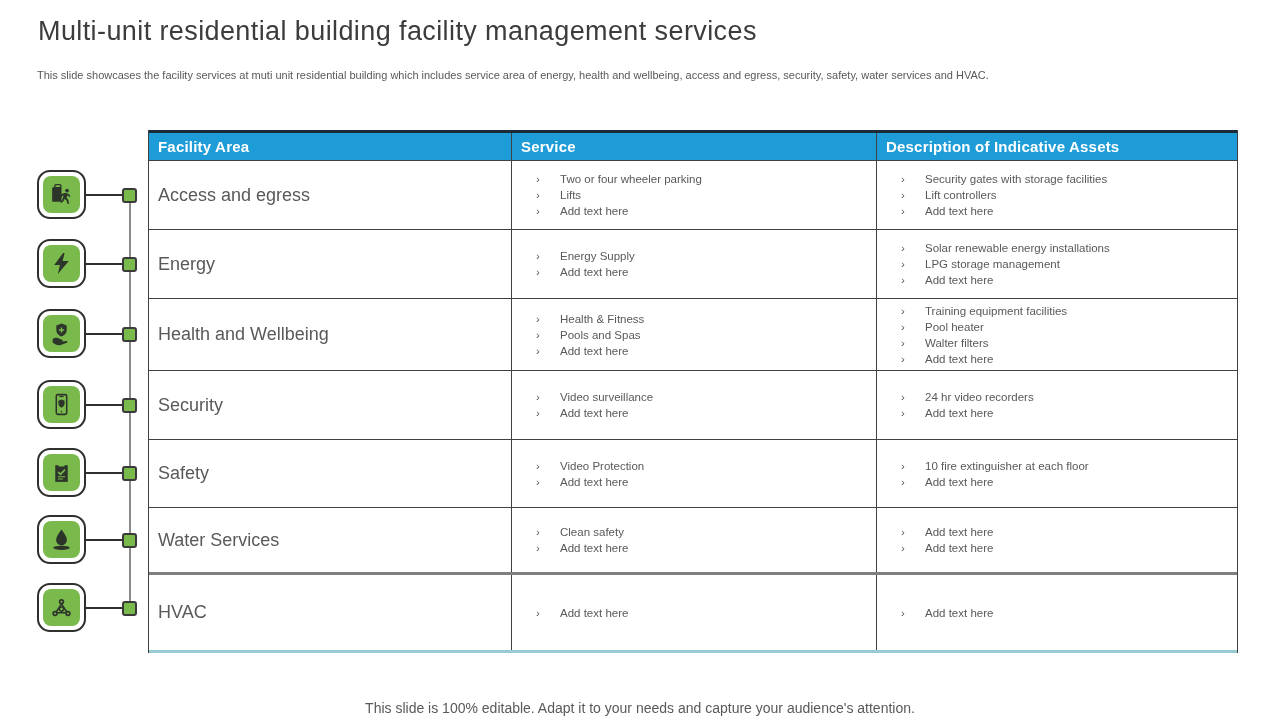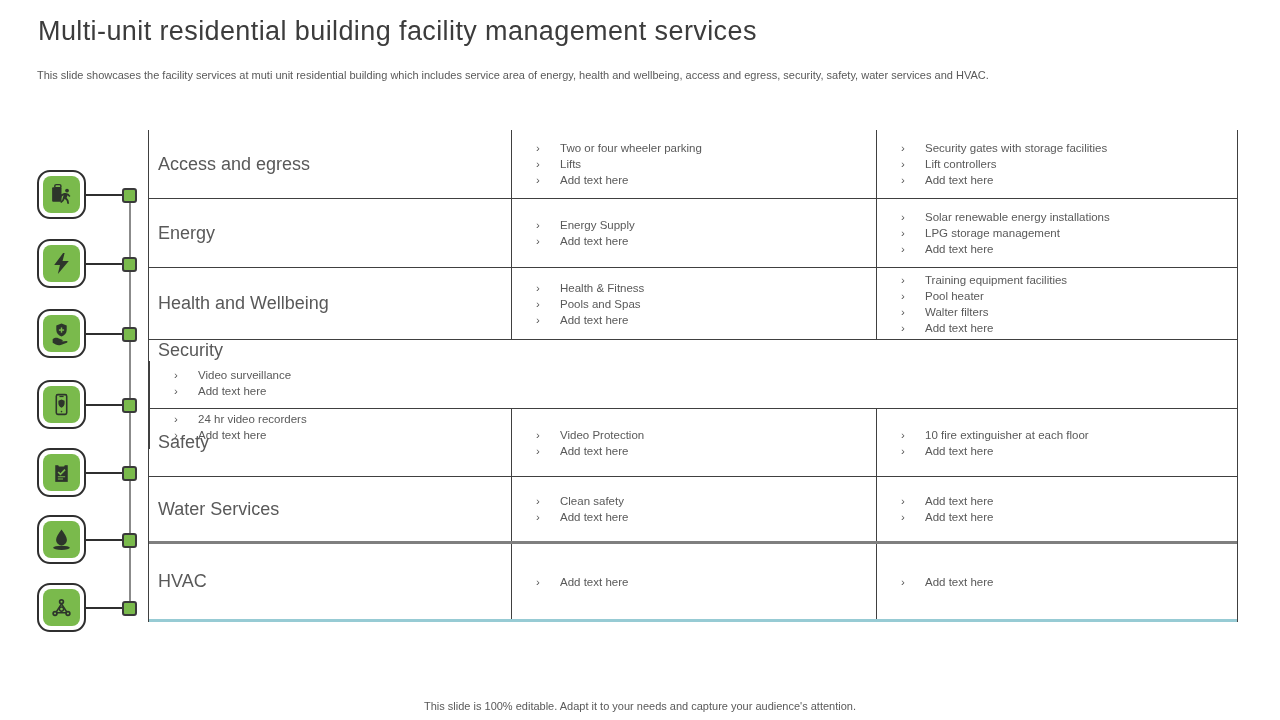--- a/index.html
+++ b/index.html
@@ -58,21 +58,21 @@
     display:flex; align-items:center; justify-content:center; box-sizing:border-box;
   }
   .icon-green {
     width:37px; height:37px; background:var(--icon-green,#7ABA4C); border-radius:8px;
     display:flex; align-items:center; justify-content:center;
   }
   .icon-green svg { display:block; }
   
   .footer {
     position:absolute; left:0; width:100%; top:700px; text-align:center;
-    font-size:11px; color:#595959;
+    font-size:14px; color:#595959;
   }
   .pagenum {
     position:absolute; right:26px; top:693px; font-size:10px; color:#595959;margin-top:32px;
   }
 </style>
 </head>
 <body>
 
 <div class="slide" style="--header-bg: #1E9CD7; --icon-green: #7ABA4C; --top-navy: #1B2A38;">
 
@@ -160,20 +160,25 @@
             <circle cx="12" cy="6.5" r="1" fill="#7ABA4C" stroke="none"></circle>
             <circle cx="5.8" cy="17.8" r="1" fill="#7ABA4C" stroke="none"></circle>
             <circle cx="18.2" cy="17.8" r="1" fill="#7ABA4C" stroke="none"></circle>
           </svg>
         </div>
       </div>
       <div class="node" style="left: 122px; top: 601px;"></div>
     </div>
 
   <div class="ftable">
+    <div class="thead">
+      <div class="th col1">Facility Area</div>
+      <div class="th col2">Service</div>
+      <div class="th col3">Description of Indicative Assets</div>
+    </div>
     <div id="tbody">
         <div class="trow" style="height: 69px;">
     <div class="td td-facility col1">Access and egress</div>
     <div class="td td-list col2">
             <div class="li">
               <span class="marker">›</span>
               <span>Two or four wheeler parking</span>
             </div>
             <div class="li">
               <span class="marker">›</span>
@@ -254,21 +259,21 @@
             <div class="li">
               <span class="marker">›</span>
               <span>Walter filters</span>
             </div>
             <div class="li">
               <span class="marker">›</span>
               <span>Add text here</span>
             </div>
           </div>
   </div>
-        <div class="trow" style="height: 69px; flex-direction: column;">
+        <div class="trow" style="height: 69px;">
     <div class="td td-facility col1">Security</div>
     <div class="td td-list col2">
             <div class="li">
               <span class="marker">›</span>
               <span>Video surveillance</span>
             </div>
             <div class="li">
               <span class="marker">›</span>
               <span>Add text here</span>
             </div>

